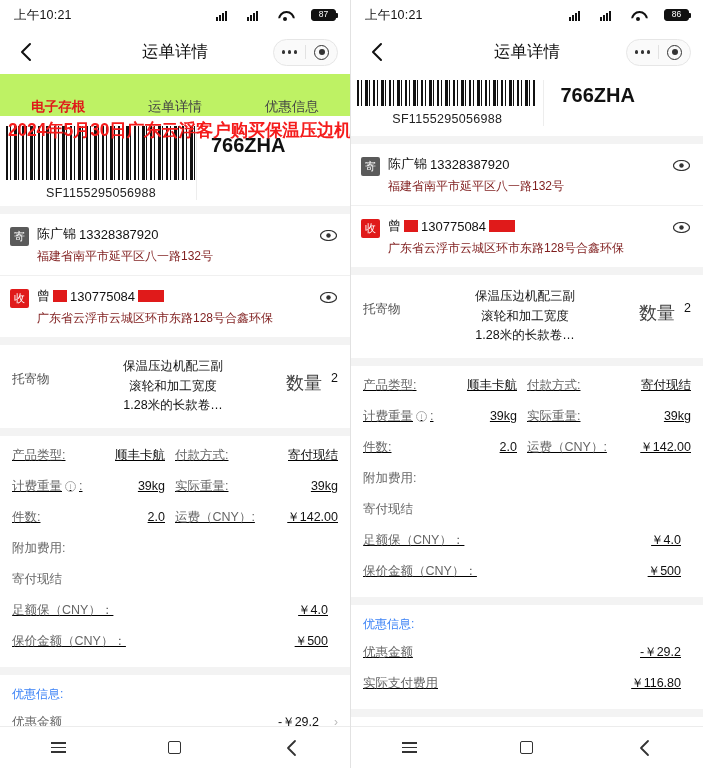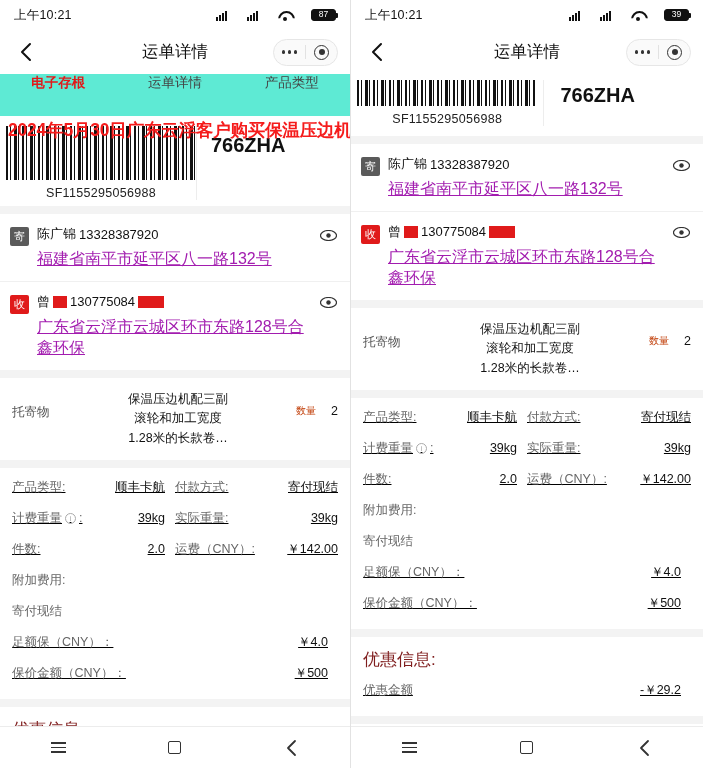--- a/index.html
+++ b/index.html
@@ -163,23 +163,23 @@
     position: absolute;
     left: 3.5px; top: 3.5px;
     width: 6px; height: 6px;
     border-radius: 50%;
     background: #333;
   }
 
   
   .tabs {
     height: 42px;
-    background: #5eead4;
-    display: flex;
-    align-items: flex-start;
+    background: #bef264;
+    display: flex;
+    align-items: flex-end;
     justify-content: space-around;
     font-size: 13.5px;
     color: #444;
     position: relative;
   }
   .tab { cursor: pointer; padding: 0 4px; }
   .tab.active { color: #e01a1a; font-weight: bold; }
 
   
   .content {
@@ -276,24 +276,23 @@
   }
   .mask {
     display: inline-block;
     width: 26px;
     height: 12px;
     background: #e01a1a;
     vertical-align: middle;
   }
   .mask.sm { width: 14px; }
   .addr-detail {
-    font-size: 16px;
-    color: #a21caf;
+    font-size: 12px;
+    color: #7f1d1d;
     line-height: 1.35;
-    text-decoration: underline;
   }
   .eye {
     width: 20px; height: 20px;
     margin-left: 6px;
     flex: none;
     display: flex; align-items: center; justify-content: center;
     cursor: pointer;
   }
 
   
@@ -311,24 +310,24 @@
   }
   .goods-desc {
     flex: 1;
     font-size: 12.5px;
     color: #111;
     line-height: 1.55;
     padding-left: 6px;
     text-align: center;
   }
   .goods-qty-label {
-    font-size: 10px;
-    color: #c2410c;
+    font-size: 18px;
+    color: #404040;
     padding-top: 14px;
-    margin-right: 6px;
+    margin-right: 0;
   }
   .goods-qty-val {
     font-size: 12.5px;
     color: #111;
     padding-top: 14px;
     min-width: 16px;
     text-align: right;
   }
 
   
@@ -363,22 +362,22 @@
     border-radius: 50%;
     font-size: 8px;
     line-height: 9.5px;
     text-align: center;
     color: #aaa;
     margin: 0 3px;
   }
   .kv-note { color: #666; font-size: 12.5px; padding: 7px 0; }
 
   .section-title {
-    font-size: 17px;
-    color: #7f1d1d;
+    font-size: 12px;
+    color: #3b82f6;
     padding: 11px 12px 4px 12px;
   }
   .chev {
     color: #bbb;
     font-size: 12px;
     margin-left: 5px;
   }
 
   
   .annotation {
@@ -493,21 +492,21 @@
           <div class="cell">
             <span class="target"></span>
           </div>
         </div>
       </div>
     </div>
 
     <div class="tabs">
       <div class="tab active">电子存根</div>
       <div class="tab">运单详情</div>
-      <div class="tab">产品类型</div>
+      <div class="tab">优惠信息</div>
     </div>
 
     <div class="content">
 
       <div class="card">
         <div class="barcode-block">
           <div class="barcode-left">
             <div class="barcode"></div>
             <div class="barcode-num">SF1155295056988</div>
           </div>
@@ -665,21 +664,21 @@
             <i></i>
             <i></i>
           </span>
         <span class="sig">
             <i></i>
             <i></i>
             <i></i>
             <i></i>
           </span>
         <span class="wifi"></span>
-        <span class="batt">39</span>
+        <span class="batt">86</span>
       </span>
     </div>
 
     <div class="navbar">
       <div class="nav-back">
         <svg width="12" height="20" viewBox="0 0 12 20">
             <polyline points="10,2 2,10 10,18" fill="none" stroke="#111" stroke-width="2" stroke-linecap="round" stroke-linejoin="round"></polyline>
           </svg>
       </div>
       <div class="nav-title">运单详情</div>
@@ -815,20 +814,26 @@
 
       <div class="card">
         <div class="section-title">优惠信息:</div>
         <div class="kv-card" style="padding-top:0">
           <div class="kv-row">
             <div class="kv-full">
               <span class="kv-k">优惠金额</span>
               <span class="kv-v">-￥29.2</span>
             </div>
           </div>
+          <div class="kv-row">
+            <div class="kv-full">
+              <span class="kv-k">实际支付费用</span>
+              <span class="kv-v">￥116.80</span>
+            </div>
+          </div>
         </div>
       </div>
 
       <div class="card kv-card">
         <div class="kv-note">备注：无</div>
 
       </div>
 
     </div>
 

